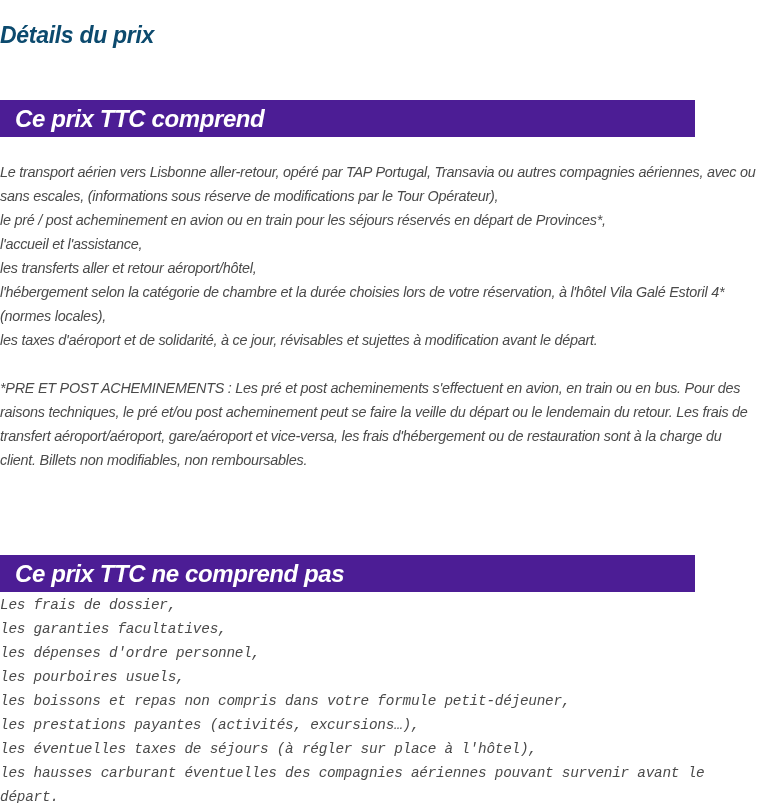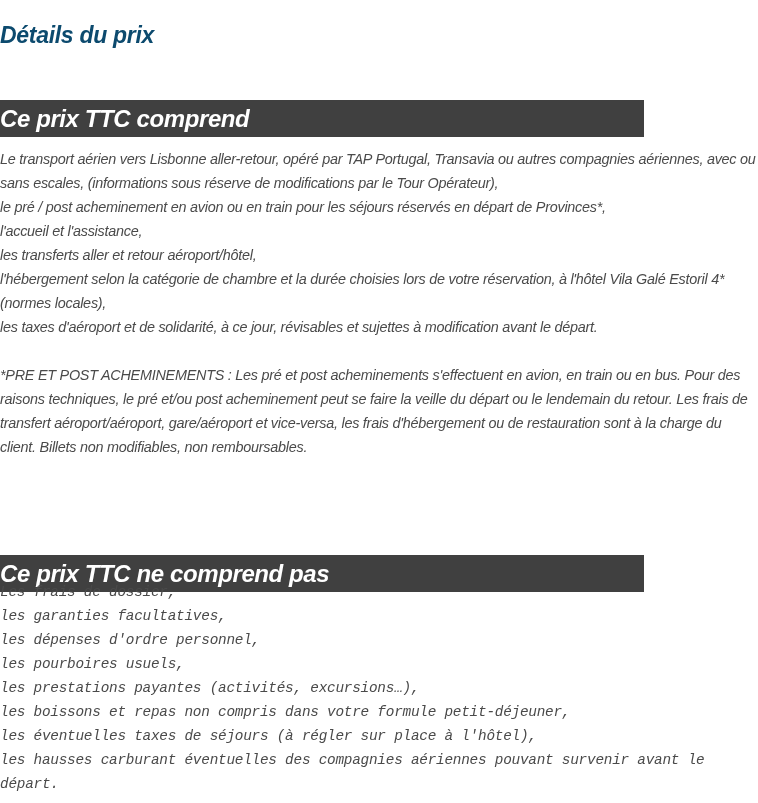--- a/index.html
+++ b/index.html
@@ -23,43 +23,45 @@
       font-size: 23px;
       font-weight: bold;
       font-style: italic;
       color: #0c4a6e;
       letter-spacing: -0.3px;
       line-height: 30px;
     }
     .section-banner {
       position: absolute;
       left: 0;
-      width: 644px;
+      width: 695px;
       height: 37px;
-      background: #404040;
+      background: #4c1d95;
       box-sizing: border-box;
+      padding-left: 15px;
     }
     .section-banner h2 {
       margin: 0;
       font-size: 24px;
       font-weight: bold;
       font-style: italic;
       color: #ffffff;
       line-height: 37px;
       letter-spacing: -0.4px;
     }
     .text-block {
       position: absolute;
       left: 0;
       width: 758px;
       font-size: 14.4px;
       font-style: italic;
       line-height: 24px;
       color: #4a4a4a;
       letter-spacing: -0.25px;
+      margin-top: 13px;
     }
     .text-block p {
       margin: 0;
     }
     .text-block .gap {
       height: 24px;
     }
   </style>
 </head>
 <body>
@@ -83,17 +85,17 @@
 
 <div class="section-banner" style="top:532px;margin-top:23px;">
   <h2>Ce prix TTC ne comprend pas</h2>
 </div>
 
 <div class="text-block" style="top:580px;font-family:Liberation Mono, monospace;">
   <p>Les frais de dossier,</p>
   <p>les garanties facultatives,</p>
   <p>les dépenses d'ordre personnel,</p>
   <p>les pourboires usuels,</p>
+  <p>les boissons et repas non compris dans votre formule petit-déjeuner,</p>
   <p>les prestations payantes (activités, excursions…),</p>
-  <p>les boissons et repas non compris dans votre formule petit-déjeuner,</p>
   <p>les éventuelles taxes de séjours (à régler sur place à l'hôtel),</p>
   <p>les hausses carburant éventuelles des compagnies aériennes pouvant survenir avant le départ.</p>
 </div>
 
 </body></html>

